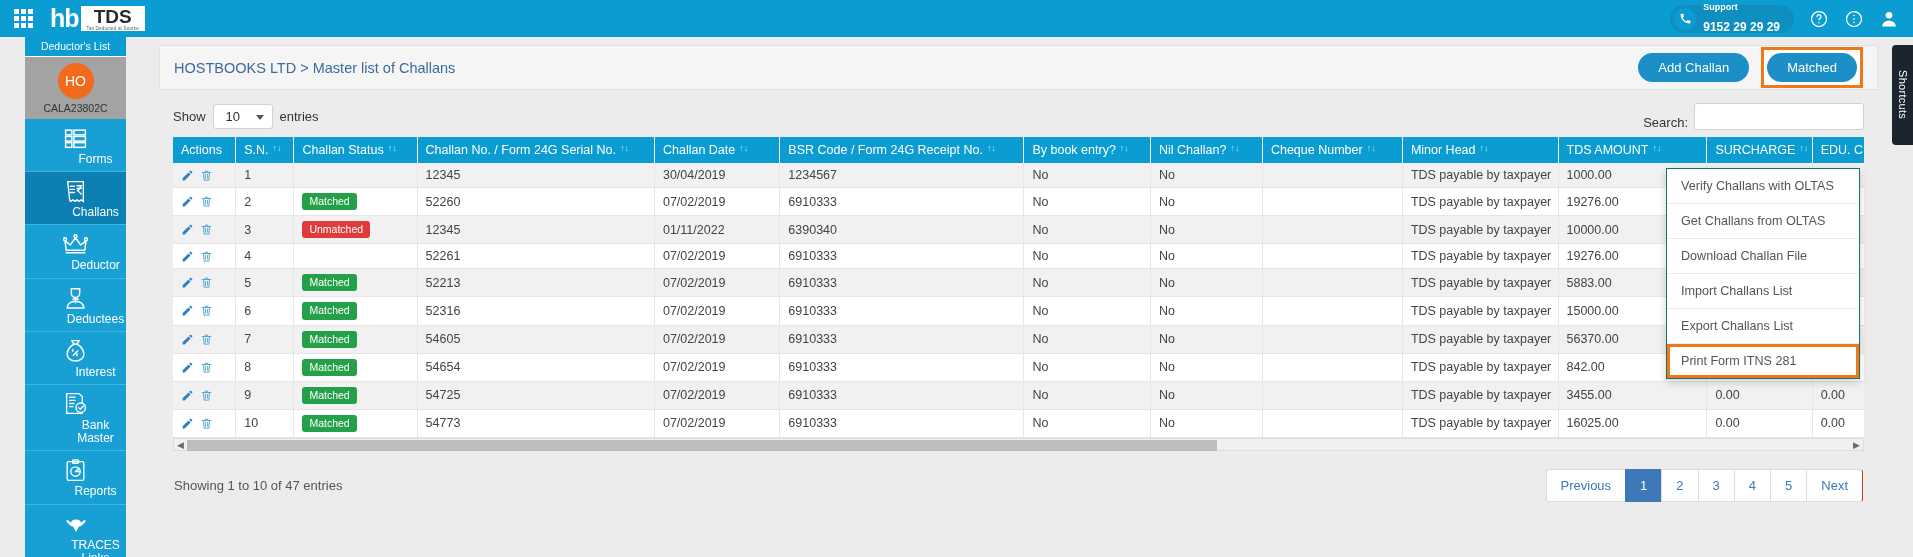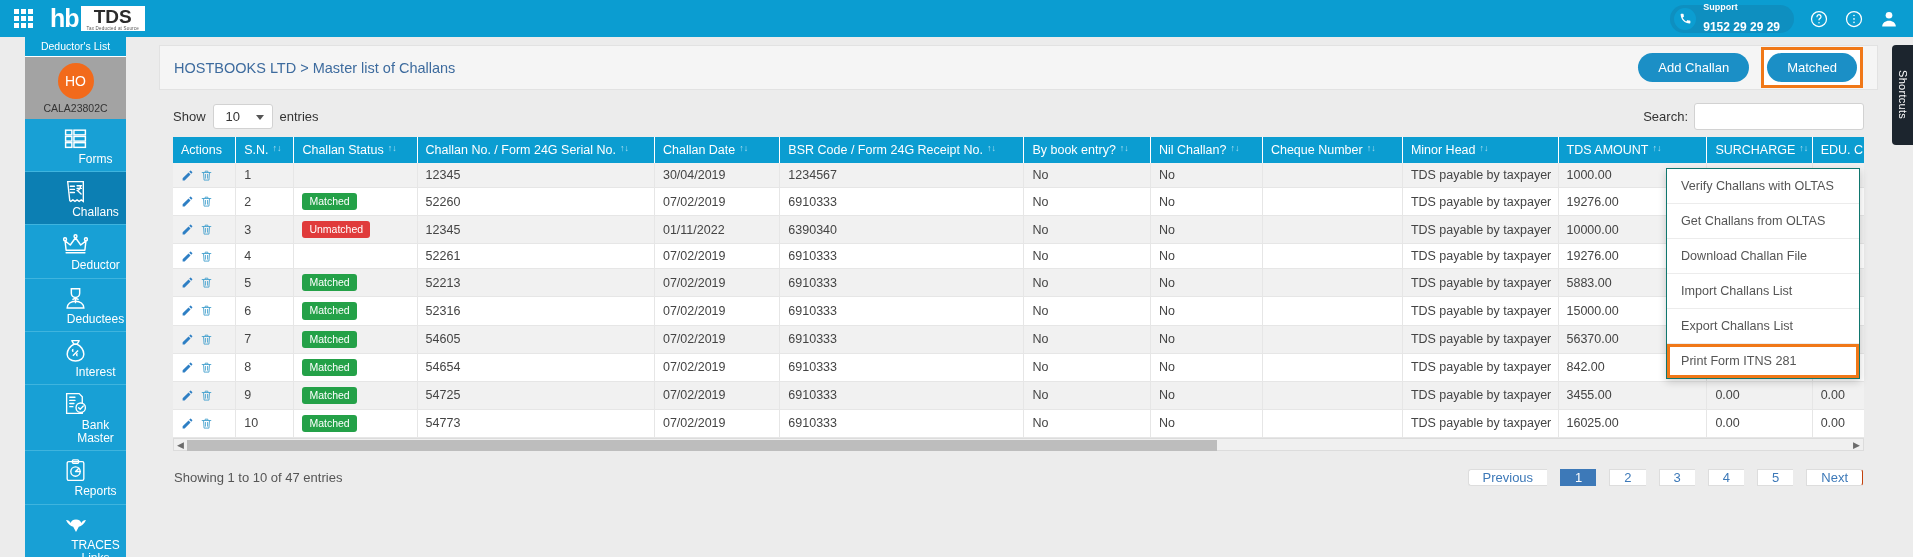--- a/index.html
+++ b/index.html
@@ -201,21 +201,21 @@
   }
   .sel-wrap { position: relative; display: inline-block; }
   .sel-wrap::after {
     content: "";
     position: absolute; right: 9px; top: 11px;
     border-left: 4px solid transparent;
     border-right: 4px solid transparent;
     border-top: 5px solid #555;
     pointer-events: none;
   }
-  .search-box { margin-left: auto; display: flex; align-items: center; gap: 6px; font-size: 13px; color: #333;}
+  .search-box { margin-left: auto; display: flex; align-items: flex-end; gap: 6px; font-size: 13px; color: #333;}
   .search-input {
     border: 1px solid #d2d2d2;
     border-radius: 3px;
     height: 27px;
     width: 170px;
     padding: 0 7px;
     font-size: 13px;
     font-family: "Liberation Sans", sans-serif;
   }
 
@@ -300,24 +300,23 @@
   }
   .info-txt { font-size: 13px; color: #555; }
   .pager { margin-left: auto; display: flex; }
   .pager a {
     display: block;
     border: 1px solid #dddddd;
     border-right: none;
     background: #ffffff;
     color: #3d79b8;
     font-size: 13px;
-    padding: 0 14px;
+    padding: 8px 14px;
     text-decoration: none;
     cursor: pointer;
-    margin-left: 13px;
   }
   .pager a:first-child { border-radius: 3px 0 0 3px; }
   .pager a:last-child { border-right: 1px solid #c2410c; border-radius: 0 3px 3px 0; }
   .pager a.active { background: #3d79b8; color: #ffffff; border-color: #3d79b8; }
 
   
   .dropdown {
     position: absolute;
     top: 78px; right: 18px;
     width: 194px;

